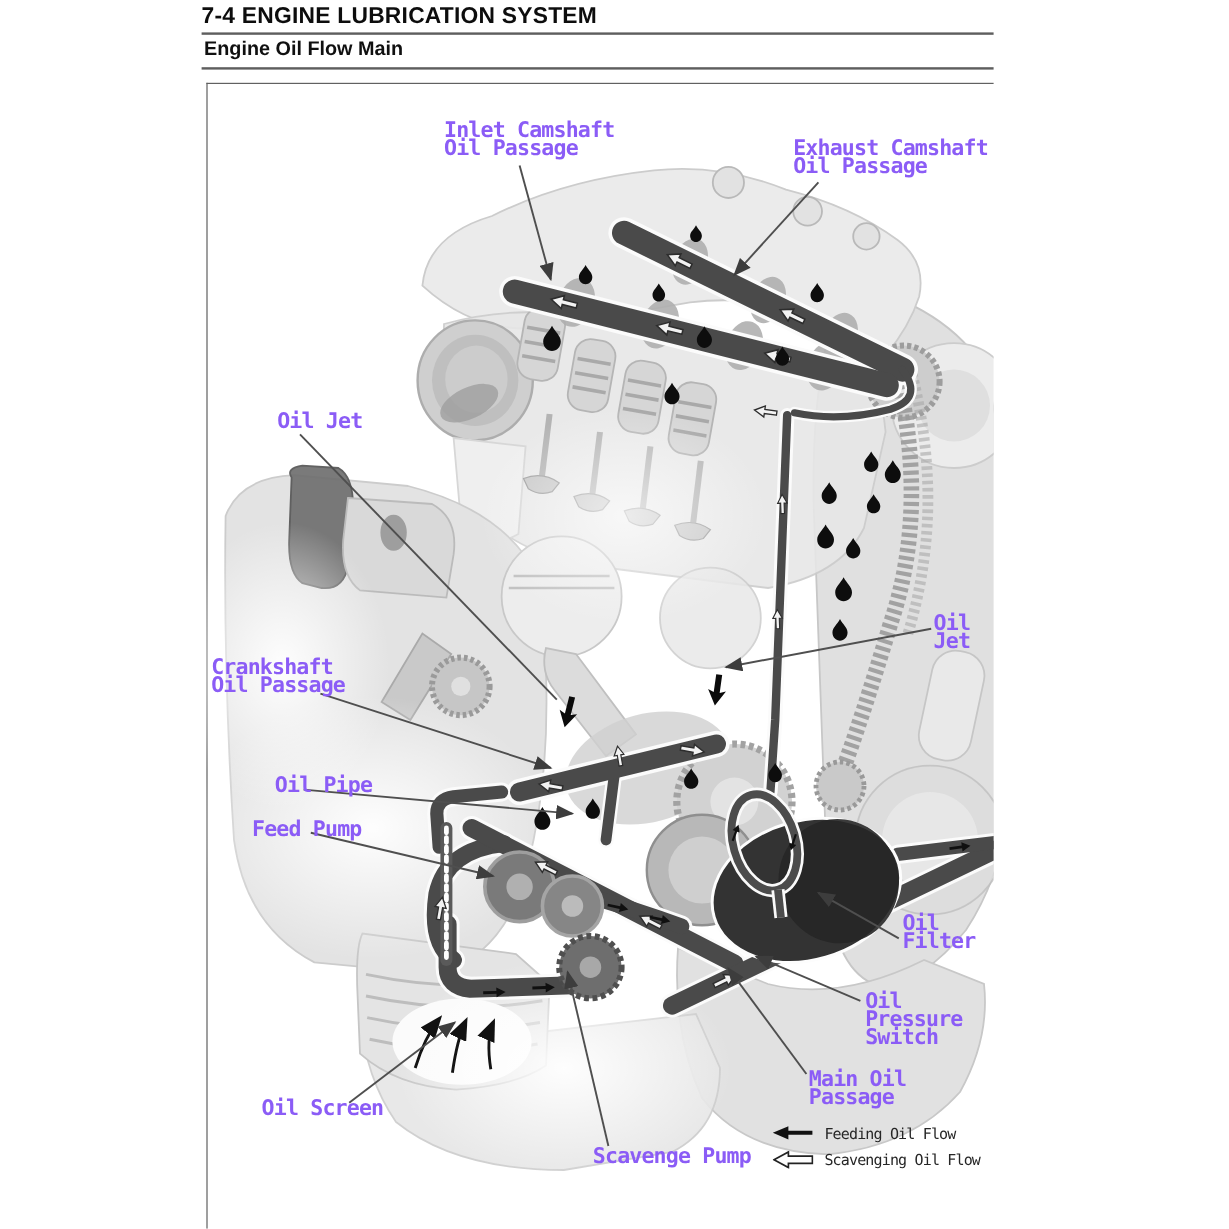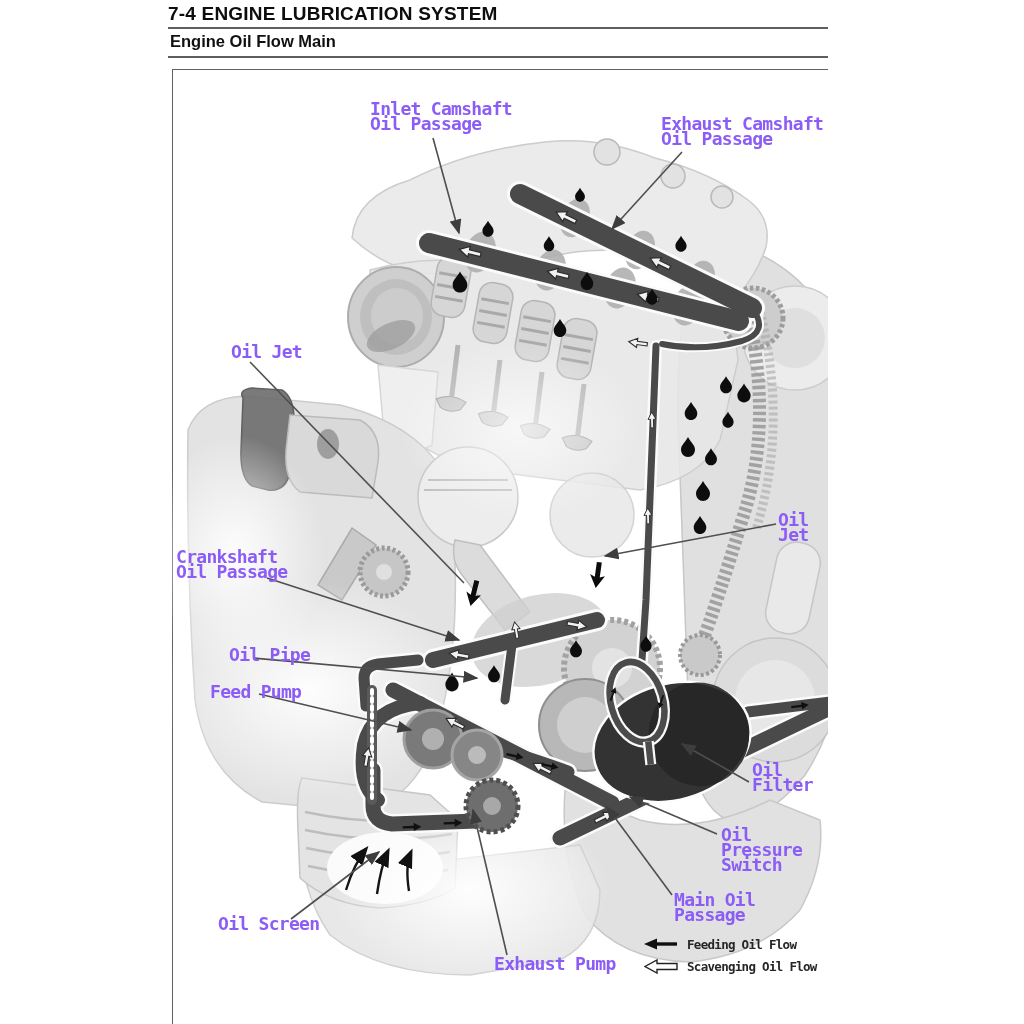--- a/index.html
+++ b/index.html
@@ -21,21 +21,21 @@
   .lbl-crank{left:176px;top:549px;}
   .lbl-pipe{left:208px;top:647px;margin-left:21px;}
   .lbl-feed{left:194px;top:684px;padding-left:16px;}
   .lbl-jetr{left:778px;top:512px;}
   .lbl-filter{left:752px;top:762px;}
   .lbl-ops{left:721px;top:827px;}
   .lbl-main{left:674px;top:892px;}
   .lbl-screen{left:218px;top:916px;}
   .lbl-scav{left:494px;top:956px;}
   .legend{position:absolute;left:644px;top:933px;}
-  .legend-row{display:flex;align-items:center;height:22px;font-weight:bold;}
+  .legend-row{display:flex;align-items:center;height:22px;}
   .legend-row .txt{font-family:"DejaVu Sans Mono",monospace;font-size:12.5px;
        letter-spacing:-0.7px;color:#262626;margin-left:9px;}
 </style>
 </head>
 <body>
 
 <div class="page">
 
   <div class="section-title">7-4 ENGINE LUBRICATION SYSTEM</div>
   <div class="rule rule1"></div>
@@ -289,21 +289,21 @@
   <div class="lbl lbl-crank">Crankshaft
 Oil Passage</div>
   <div class="lbl lbl-pipe">Oil Pipe</div>
   <div class="lbl lbl-feed">Feed Pump</div>
   <div class="lbl lbl-jetr">Oil Jet</div>
   <div class="lbl lbl-filter">Oil Filter</div>
   <div class="lbl lbl-ops">Oil Pressure
 Switch</div>
   <div class="lbl lbl-main">Main Oil Passage</div>
   <div class="lbl lbl-screen">Oil Screen</div>
-  <div class="lbl lbl-scav">Exhaust Pump</div>
+  <div class="lbl lbl-scav">Scavenge Pump</div>
 
   <div class="legend">
     <div class="legend-row">
       <svg width="34" height="14">
         <line x1="11" y1="7" x2="33" y2="7" stroke="#111" stroke-width="3.4"></line>
         <polygon points="0,7 13,1.5 13,12.5" fill="#111"></polygon>
       </svg>
       <span class="txt">Feeding Oil Flow</span>
     </div>
     <div class="legend-row">

